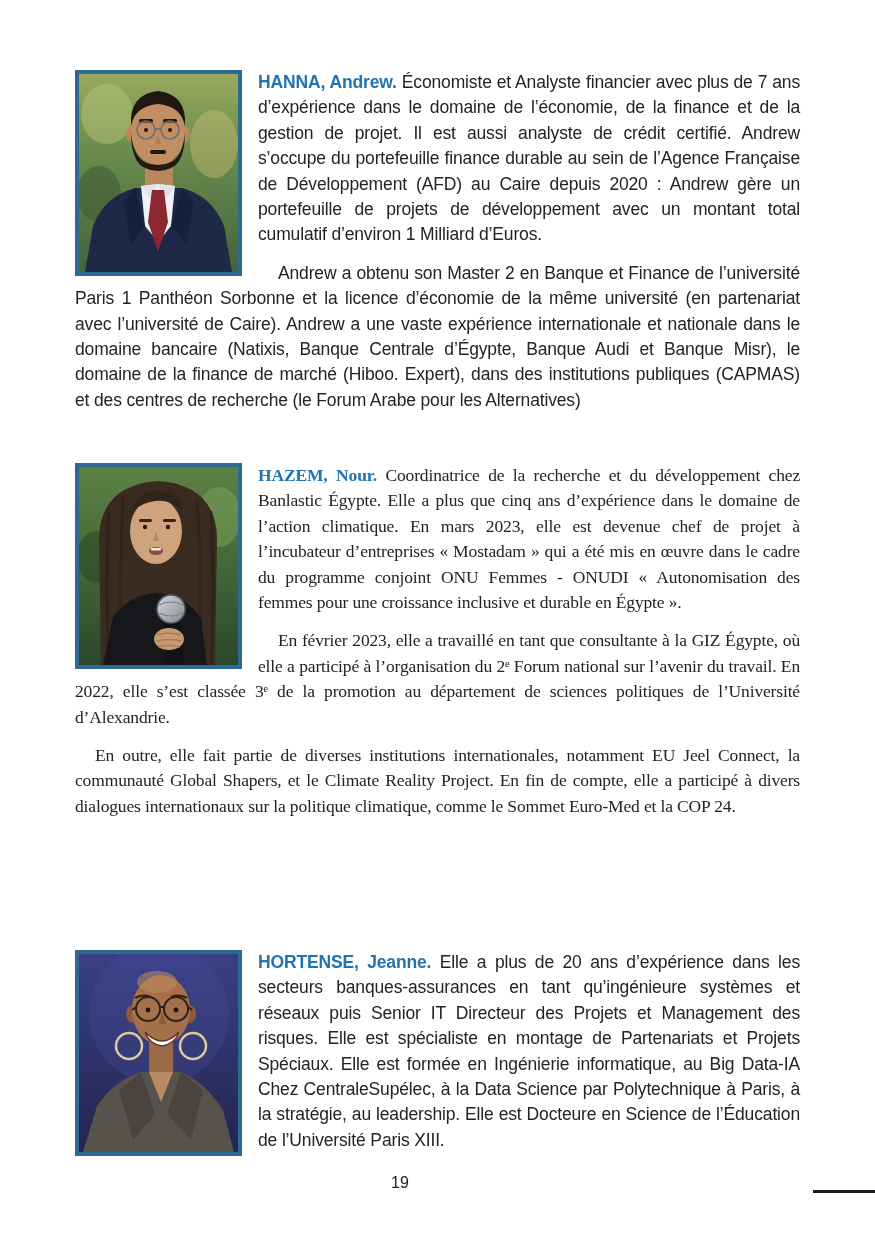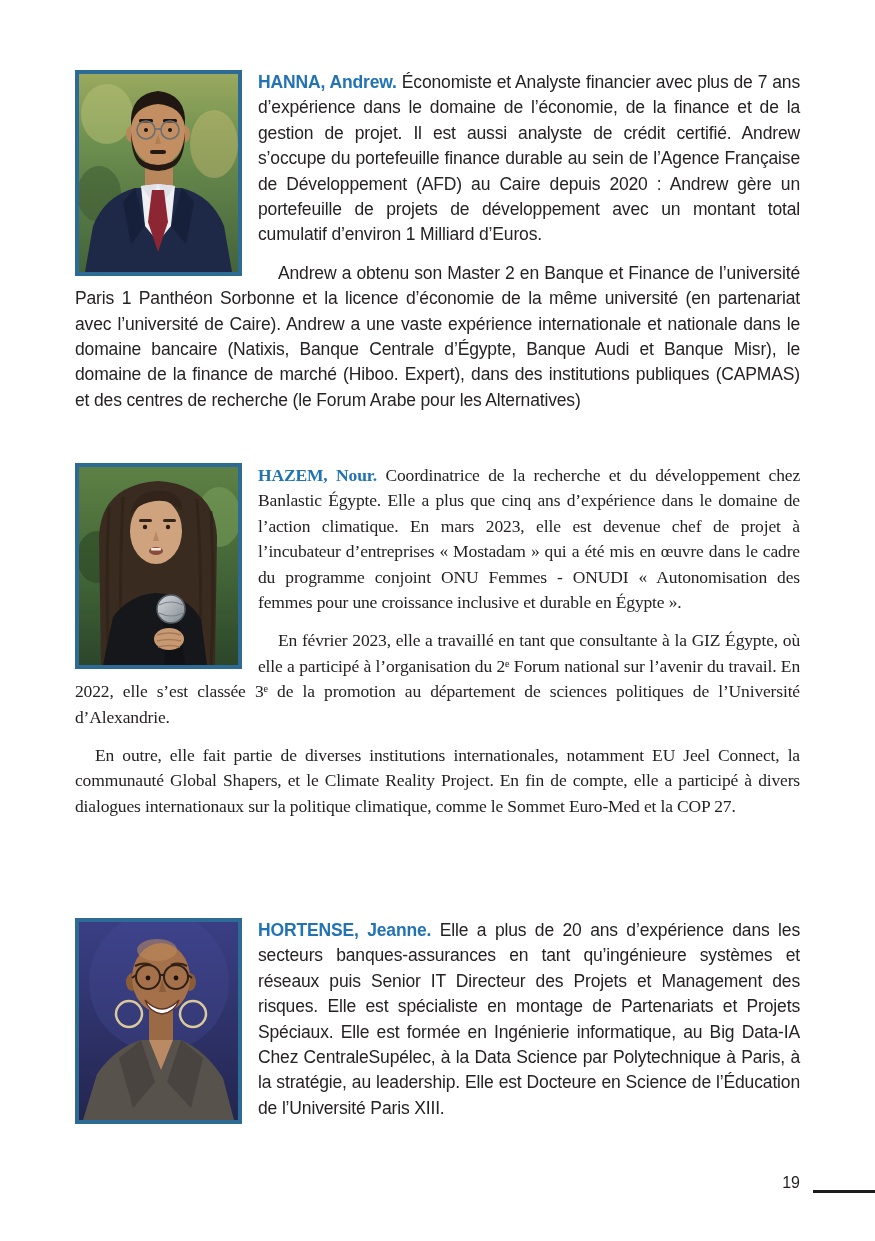--- a/index.html
+++ b/index.html
@@ -10,21 +10,21 @@
     font-family:"Liberation Sans", sans-serif;
     overflow:hidden;
   }
   .content {
     position:absolute; left:75px; top:70px; width:725px;
   }
   .profile { position:absolute; left:0; width:725px; }
   .profile::after { content:""; display:block; clear:both; }
   .profile-1 { top:0; }
   .profile-2 { top:393px;font-family:Liberation Serif, serif; }
-  .profile-3 { top:848px; }
+  .profile-3 { top:880px; }
 
   .photo {
     float:left;
     width:167px; height:206px;
     margin:0 16px 2px 0;
     box-sizing:border-box;
     border:4px solid #2d6a94;
     box-shadow:inset 0 0 0 1px #7fa8c4;
     background:#cfd6cf;
   }
@@ -36,21 +36,21 @@
     line-height:25.4px;
     letter-spacing:-0.15px;
     text-align:justify;
     color:#262223;
   }
   .para.indent { text-indent:20px; }
   .person-name { color:#2173b4; font-weight:bold; }
 
   .page-num {
     position:absolute; top:1174px; left:0; width:800px;
-    text-align:right;
+    text-align:center;
     font-size:16px; color:#231f20;
   }
   .footer-rule {
     position:absolute; top:1190px; left:813px;
     width:62px; height:3px; background:#1c1a1b;
   }
 </style>
 </head>
 <body>
 
@@ -130,21 +130,21 @@
           <path d="M24,198 L34,150 Q50,128 77,126 Q108,128 122,152 L128,198 Z" fill="#16171a"></path>
           <path d="M84,152 L100,152 L106,198 L86,198 Z" fill="#101215"></path>
           <circle cx="92" cy="142" r="14" fill="url(#mic2)" stroke="#565c63" stroke-width="1.5"></circle>
           <path d="M80,138 Q92,132 104,138 M80,146 Q92,152 104,146" fill="none" stroke="#7c838c" stroke-width="1.2"></path>
           <ellipse cx="90" cy="172" rx="15" ry="11" fill="#c79a74"></ellipse>
           <path d="M78,168 Q90,164 102,168 M78,174 Q90,171 102,174 M79,180 Q90,177 101,180" fill="none" stroke="#a87a55" stroke-width="1.4"></path>
         </svg>
       </div>
       <p class="para"><span class="person-name">HAZEM, Nour.</span> <span>Coordinatrice de la recherche et du développement chez Banlastic Égypte. Elle a plus que cinq ans d’expérience dans le domaine de l’action climatique. En mars 2023, elle est devenue chef de projet à l’incubateur d’entreprises « Mostadam » qui a été mis en œuvre dans le cadre du programme conjoint ONU Femmes - ONUDI « Autonomisation des femmes pour une croissance inclusive et durable en Égypte ».</span></p>
       <p class="para indent">En février 2023, elle a travaillé en tant que consultante à la GIZ Égypte, où elle a participé à l’organisation du 2ᵉ Forum national sur l’avenir du travail. En 2022, elle s’est classée 3ᵉ de la promotion au département de sciences politiques de l’Université d’Alexandrie.</p>
-      <p class="para indent">En outre, elle fait partie de diverses institutions internationales, notamment EU Jeel Connect, la communauté Global Shapers, et le Climate Reality Project. En fin de compte, elle a participé à divers dialogues internationaux sur la politique climatique, comme le Sommet Euro-Med et la COP 27.</p>
+      <p class="para indent">En outre, elle fait partie de diverses institutions internationales, notamment EU Jeel Connect, la communauté Global Shapers, et le Climate Reality Project. En fin de compte, elle a participé à divers dialogues internationaux sur la politique climatique, comme le Sommet Euro-Med et la COP 24.</p>
     </section>
 
     <section class="profile profile-3">
       <div class="photo">
         <svg viewBox="0 0 159 198" width="159" height="198" preserveAspectRatio="none">
           <defs>
             <linearGradient id="bg3" x1="0" y1="0" x2="0" y2="1">
               <stop offset="0" stop-color="#3a3f85"></stop>
               <stop offset="1" stop-color="#23264f"></stop>
             </linearGradient>

